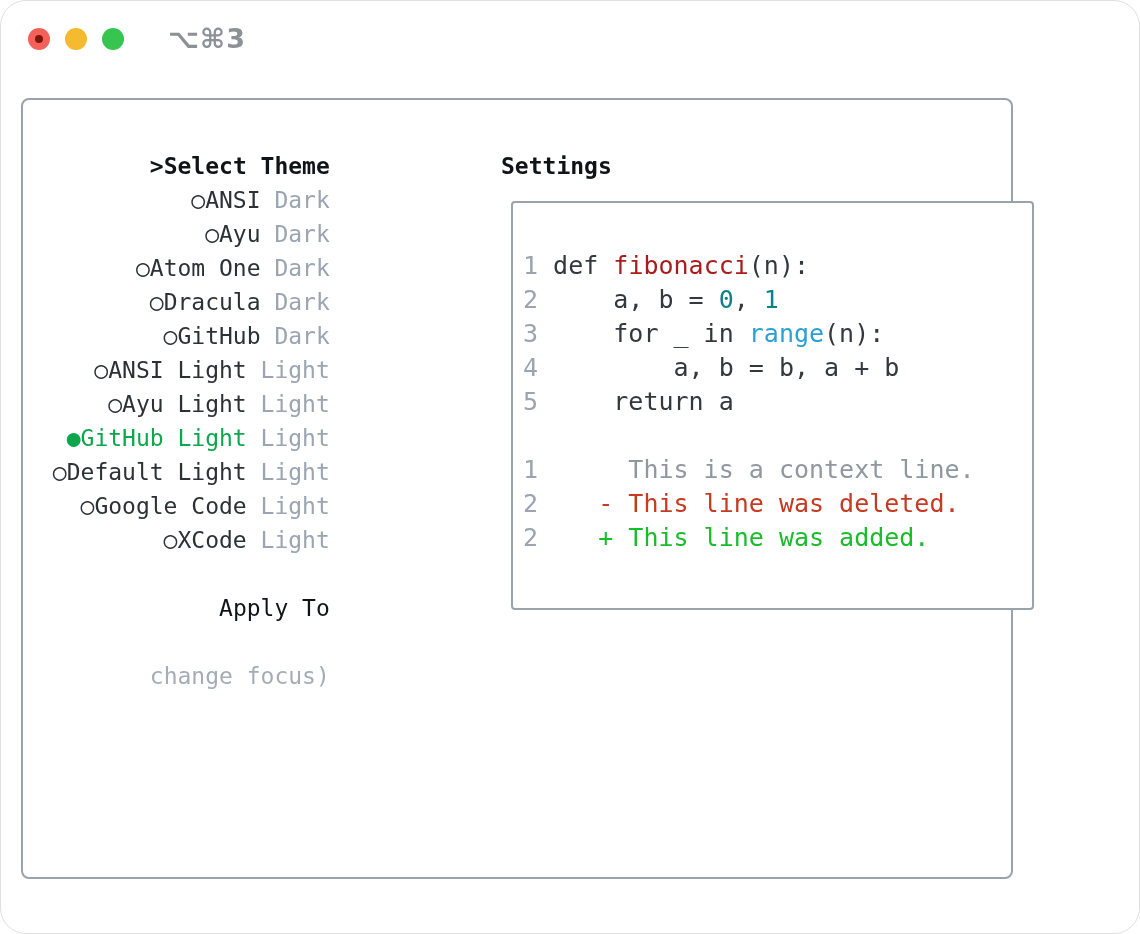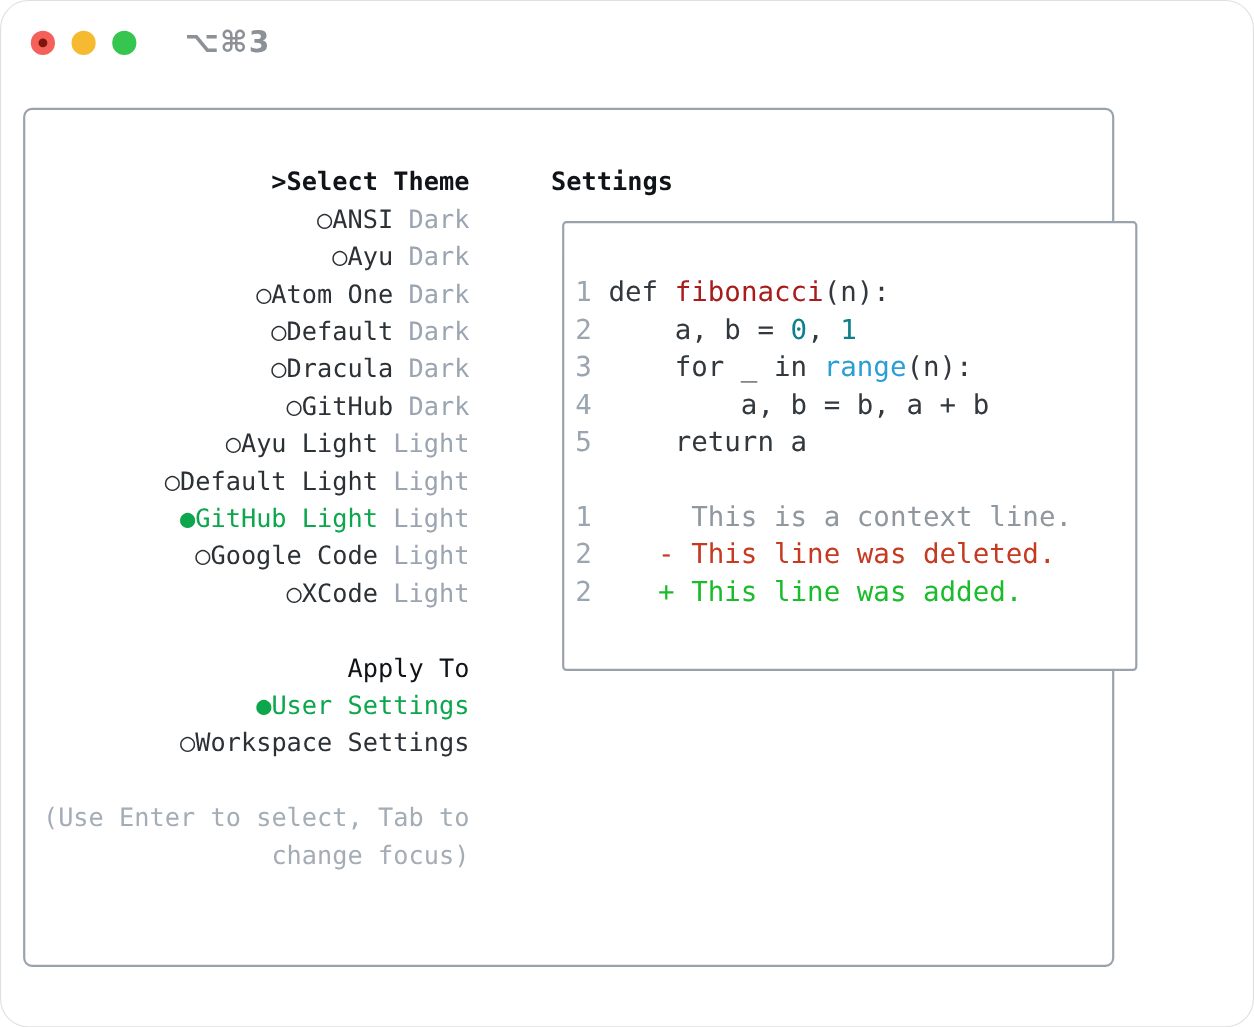--- a/index.html
+++ b/index.html
@@ -70,42 +70,37 @@
 
   <div class="main-box">
 
     <div class="left-pane">
       <div class="row bold"><span class="marker">&gt;</span><span>Select Theme</span></div>
 
       <div id="theme-rows">
           <div class="row"><span class="marker">○</span><span class="">ANSI</span> <span class="suffix">Dark</span></div>
           <div class="row"><span class="marker">○</span><span class="">Ayu</span> <span class="suffix">Dark</span></div>
           <div class="row"><span class="marker">○</span><span class="">Atom One</span> <span class="suffix">Dark</span></div>
-          <div class="row"><span class="marker">○</span><span class="">Default</span> <span class="suffix">Dark</span></div>
           <div class="row"><span class="marker">○</span><span class="">Dracula</span> <span class="suffix">Dark</span></div>
           <div class="row"><span class="marker">○</span><span class="">GitHub</span> <span class="suffix">Dark</span></div>
+          <div class="row"><span class="marker">○</span><span class="">ANSI Light</span> <span class="suffix">Light</span></div>
           <div class="row"><span class="marker">○</span><span class="">Ayu Light</span> <span class="suffix">Light</span></div>
+          <div class="row"><span class="marker sel">●</span><span class="sel">GitHub Light</span> <span class="suffix">Light</span></div>
           <div class="row"><span class="marker">○</span><span class="">Default Light</span> <span class="suffix">Light</span></div>
-          <div class="row"><span class="marker sel">●</span><span class="sel">GitHub Light</span> <span class="suffix">Light</span></div>
           <div class="row"><span class="marker">○</span><span class="">Google Code</span> <span class="suffix">Light</span></div>
           <div class="row"><span class="marker">○</span><span class="">XCode</span> <span class="suffix">Light</span></div>
         </div>
 
       <div class="row"></div>
 
       <div class="row apply-header"><span class="marker"></span><span>Apply To</span></div>
 
-      <div id="apply-rows">
-          <div class="row"><span class="marker sel">●</span><span class="sel">User Settings</span></div>
-          <div class="row"><span class="marker">○</span><span class="">Workspace Settings</span></div>
-        </div>
 
       <div class="row"></div>
 
-      <div class="row hint">(Use Enter to select, Tab to</div>
       <div class="row hint">change focus)</div>
     </div>
 
     <div class="preview-header">Settings</div>
 
     <div class="preview-box">
       <div class="code" id="preview-code"><div class="code-line"><span class="linenum">1 </span><span class="seg-code">def </span><span class="seg-func">fibonacci</span><span class="seg-code">(n):</span></div><div class="code-line"><span class="linenum">2 </span><span class="seg-code">    a, b = </span><span class="seg-number">0</span><span class="seg-code">, </span><span class="seg-number">1</span></div><div class="code-line"><span class="linenum">3 </span><span class="seg-code">    for _ in </span><span class="seg-builtin">range</span><span class="seg-code">(n):</span></div><div class="code-line"><span class="linenum">4 </span><span class="seg-code">        a, b = b, a + b</span></div><div class="code-line"><span class="linenum">5 </span><span class="seg-code">    return a</span></div><div class="code-line"></div><div class="code-line"><span class="linenum">1 </span><span class="seg-context">     This is a context line.</span></div><div class="code-line"><span class="linenum">2 </span><span class="seg-deleted">   - This line was deleted.</span></div><div class="code-line"><span class="linenum">2 </span><span class="seg-added">   + This line was added.</span></div></div>
     </div>
 
   </div>

